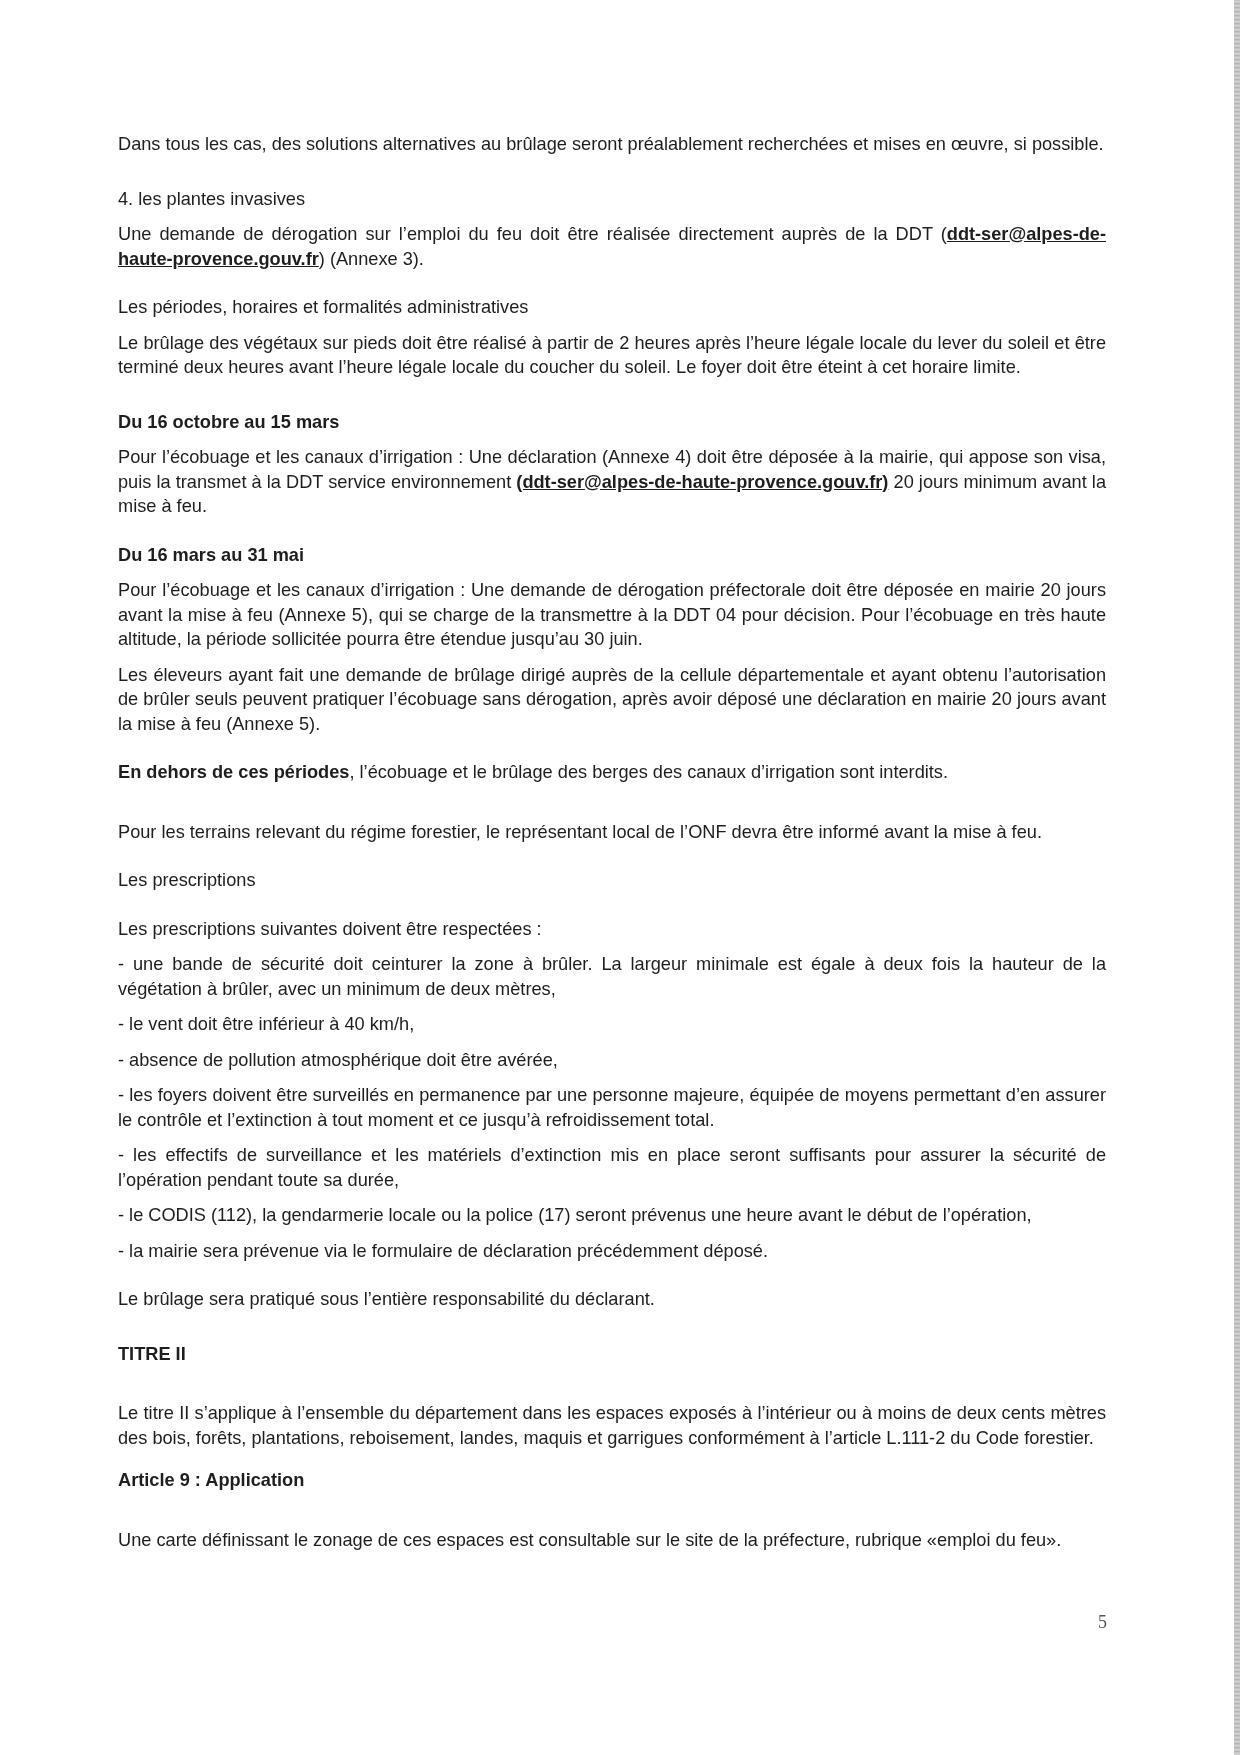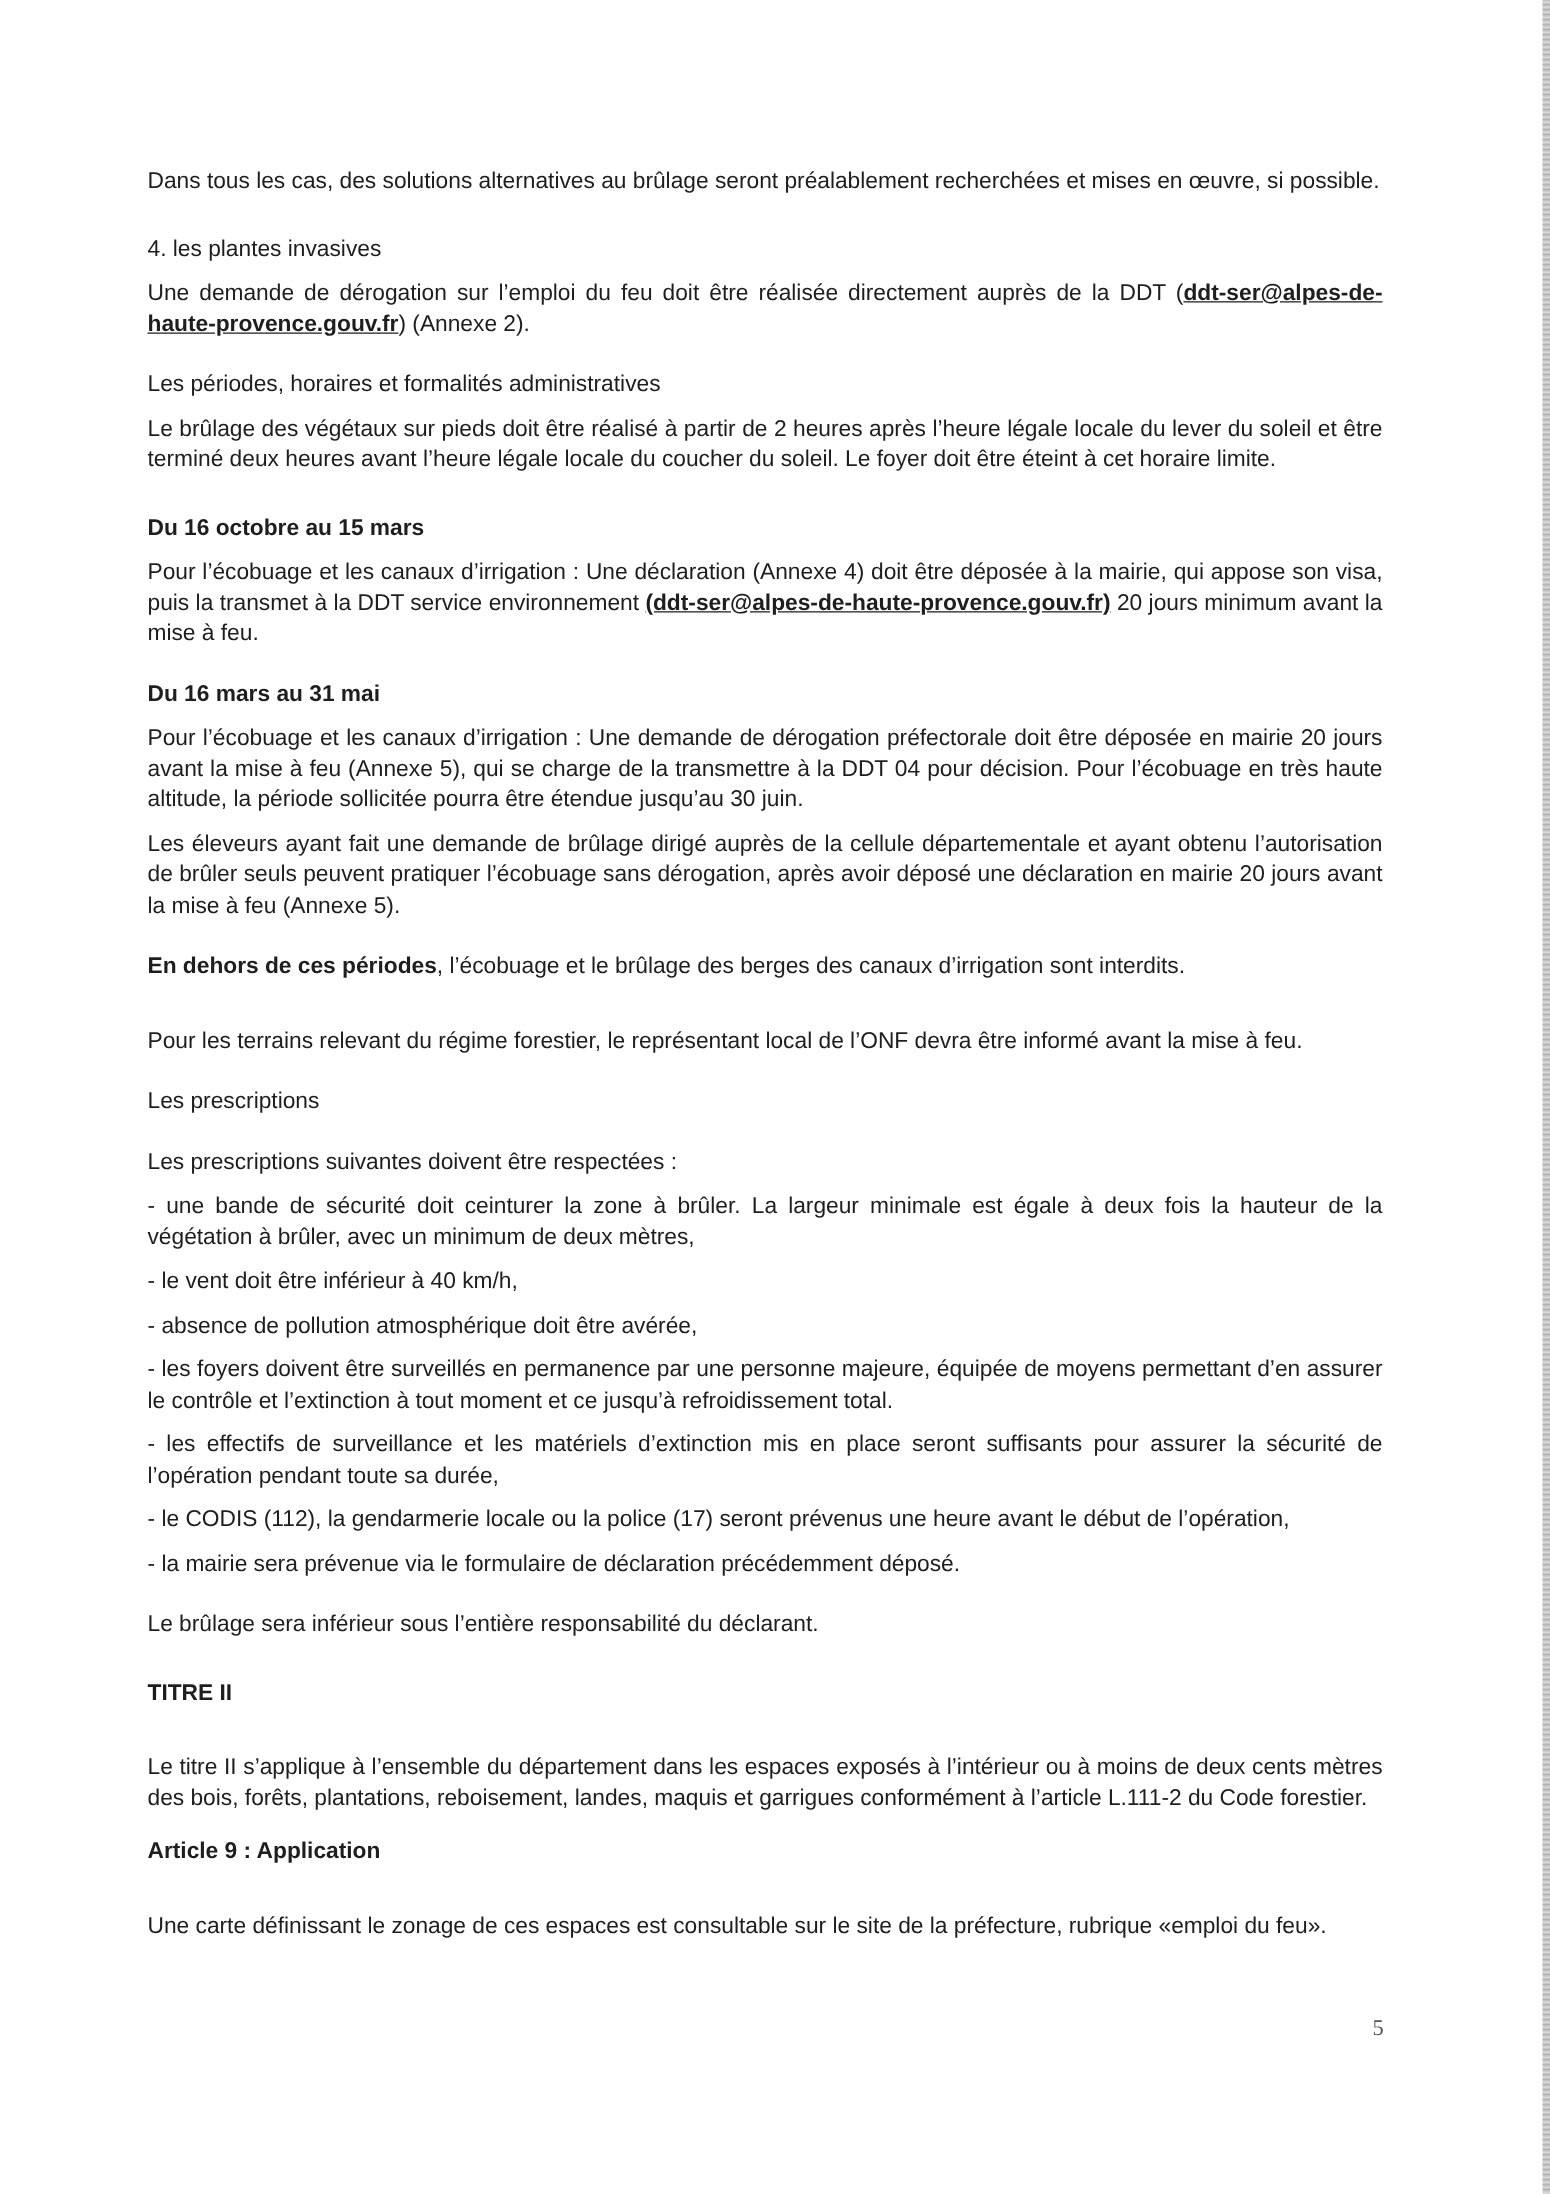--- a/index.html
+++ b/index.html
@@ -34,21 +34,21 @@
 
 <div class="page-edge"></div>
 
 <div class="content">
 
   <p class="justify">Dans tous les cas, des solutions alternatives au brûlage seront préalablement recherchées et mises en œuvre, si possible.</p>
 
   <div class="gap-l"></div>
 
   <p>4. les plantes invasives</p>
-  <p class="justify"><span>Une demande de dérogation sur l’emploi du feu doit être réalisée directement auprès de la DDT (</span><a class="link">ddt-ser@alpes-de-haute-provence.gouv.fr</a><span>) (Annexe 2).</span></p>
+  <p class="justify"><span>Une demande de dérogation sur l’emploi du feu doit être réalisée directement auprès de la DDT (</span><a class="link">ddt-ser@alpes-de-haute-provence.gouv.fr</a><span>) (Annexe 3).</span></p>
 
   <div class="gap-m"></div>
 
   <p class="u">Les périodes, horaires et formalités administratives</p>
   <p class="justify">Le brûlage des végétaux sur pieds doit être réalisé à partir de 2 heures après l’heure légale locale du lever du soleil et être terminé deux heures avant l’heure légale locale du coucher du soleil. Le foyer doit être éteint à cet horaire limite.</p>
 
   <div class="gap-l"></div>
 
   <p class="b">Du 16 octobre au 15 mars</p>
   <p class="justify"><span>Pour l’écobuage et les canaux d’irrigation : Une déclaration (Annexe 4) doit être déposée à la mairie, qui appose son visa, puis la transmet à la DDT service environnement </span><a class="link">(ddt-ser@alpes-de-haute-provence.gouv.fr)</a><span> 20 jours minimum avant la mise à feu.</span></p>
@@ -77,21 +77,21 @@
   <p class="justify">- une bande de sécurité doit ceinturer la zone à brûler. La largeur minimale est égale à deux fois la hauteur de la végétation à brûler, avec un minimum de deux mètres,</p>
   <p class="justify">- le vent doit être inférieur à 40 km/h,</p>
   <p class="justify">- absence de pollution atmosphérique doit être avérée,</p>
   <p class="justify">- les foyers doivent être surveillés en permanence par une personne majeure, équipée de moyens permettant d’en assurer le contrôle et l’extinction à tout moment et ce jusqu’à refroidissement total.</p>
   <p class="justify">- les effectifs de surveillance et les matériels d’extinction mis en place seront suffisants pour assurer la sécurité de l’opération pendant toute sa durée,</p>
   <p class="justify">- le CODIS (112), la gendarmerie locale ou la police (17) seront prévenus une heure avant le début de l’opération,</p>
   <p class="justify">- la mairie sera prévenue via le formulaire de déclaration précédemment déposé.</p>
 
   <div class="gap-m"></div>
 
-  <p>Le brûlage sera inférieur sous l’entière responsabilité du déclarant.</p>
+  <p>Le brûlage sera pratiqué sous l’entière responsabilité du déclarant.</p>
 
   <div class="gap-l"></div>
 
   <p class="b center">TITRE II</p>
 
   <div class="gap-m"></div>
 
   <p class="justify">Le titre II s’applique à l’ensemble du département dans les espaces exposés à l’intérieur ou à moins de deux cents mètres des bois, forêts, plantations, reboisement, landes, maquis et garrigues conformément à l’article L.111-2 du Code forestier.</p>
 
   <div class="gap-s"></div>

